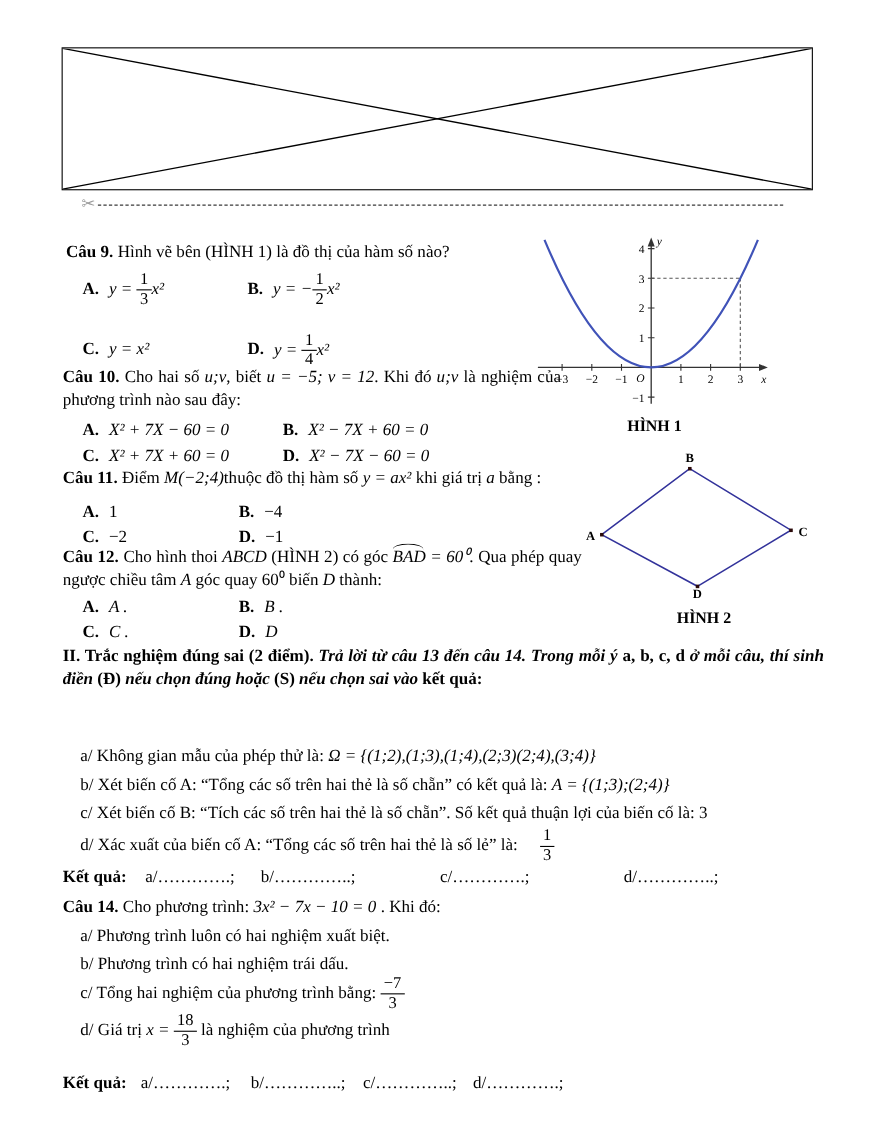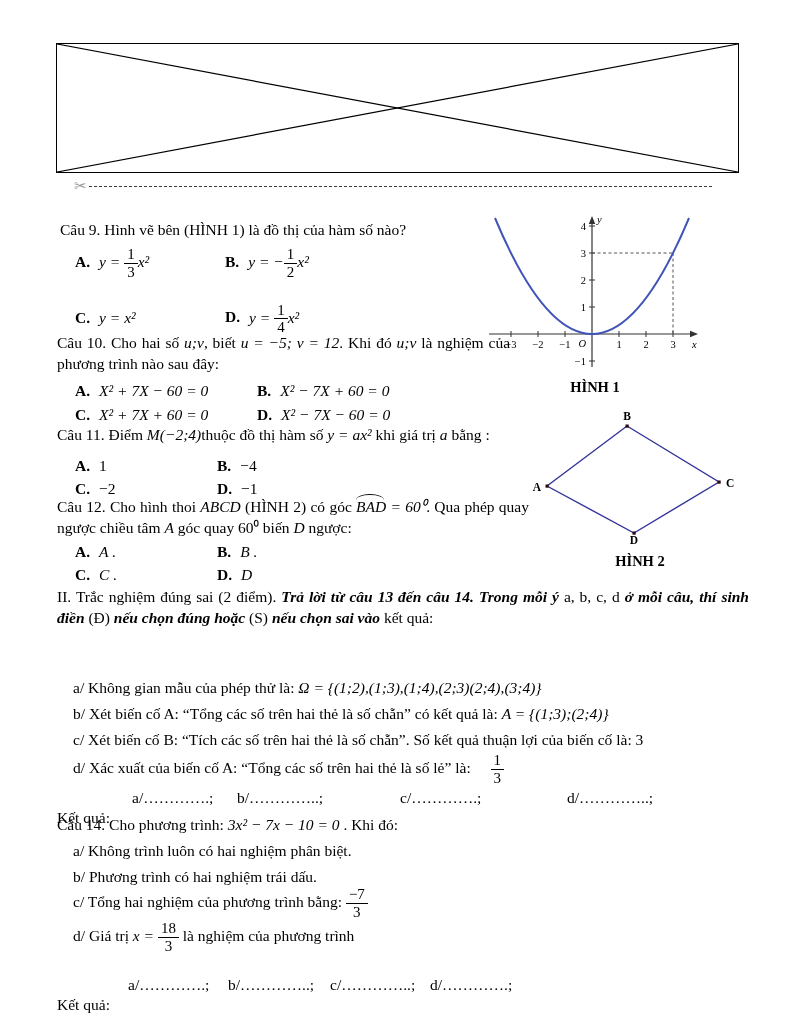--- a/index.html
+++ b/index.html
@@ -3,21 +3,21 @@
 <meta charset="utf-8">
 <style>
   html,body { margin:0; padding:0; background:#e8e8e8; }
   .page {
     position:relative; width:792px; height:1024px; background:#ffffff;
     font-family:"Liberation Serif", serif; font-size:15.5px; color:#000;
     overflow:hidden; margin:0 auto; line-height:1.35;
   }
   .abs { position:absolute; }
   p { margin:0; }
-  .b { font-weight:normal;margin-top:20px; }
+  .b { font-weight:bold; }
   .i { font-style:italic; }
   .bi { font-weight:bold; font-style:italic; }
   .just { text-align:justify; }
   .okey { font-weight:bold; margin-right:9px; }
   .opts { display:grid; padding-left:18px; align-items:center; }
   .opt { white-space:nowrap; }
   .frac { display:inline-block; text-align:center; vertical-align:middle; line-height:1.12; font-style:normal; }
   .frac > span { display:block; font-size:15px; }
   .fnum { border-bottom:1px solid #000; padding:0 3px; }
   .arc { position:relative; display:inline-block; font-style:italic; }
@@ -122,21 +122,21 @@
 
   <p class="abs" style="left:57px; top:425px; width:692px;"><span class="b">Câu 11.</span><span> Điểm </span><span class="i">M(−2;4)</span><span>thuộc đồ thị hàm số </span><span class="i">y = ax²</span><span> khi giá trị </span><span class="i">a</span><span> bằng :</span></p>
 
   <div class="abs opts" style="left:57px; top:456px; width:400px; grid-template-columns:142px auto; row-gap:2px;">
     <div class="opt"><span class="okey">A.</span><span>1</span></div>
     <div class="opt"><span class="okey">B.</span><span>−4</span></div>
     <div class="opt"><span class="okey">C.</span><span>−2</span></div>
     <div class="opt"><span class="okey">D.</span><span>−1</span></div>
   </div>
 
-  <p class="abs just" style="left:57px; top:497px; width:472px;"><span class="b">Câu 12.</span><span> Cho hình thoi </span><span class="i">ABCD</span><span> (HÌNH 2) có góc </span><span class="arc">BAD</span><span class="i"> = 60⁰</span><span>. Qua phép quay ngược chiều tâm </span><span class="i">A</span><span> góc quay 60⁰ biến </span><span class="i">D</span><span> ngược:</span></p>
+  <p class="abs just" style="left:57px; top:497px; width:472px;"><span class="b">Câu 12.</span><span> Cho hình thoi </span><span class="i">ABCD</span><span> (HÌNH 2) có góc </span><span class="arc">BAD</span><span class="i"> = 60⁰</span><span>. Qua phép quay ngược chiều tâm </span><span class="i">A</span><span> góc quay 60⁰ biến </span><span class="i">D</span><span> thành:</span></p>
 
   <div class="abs opts" style="left:57px; top:542px; width:400px; grid-template-columns:142px auto; row-gap:2px;">
     <div class="opt"><span class="okey">A.</span><span class="i">A .</span></div>
     <div class="opt"><span class="okey">B.</span><span class="i">B .</span></div>
     <div class="opt"><span class="okey">C.</span><span class="i">C .</span></div>
     <div class="opt"><span class="okey">D.</span><span class="i">D</span></div>
   </div>
 
   <div class="abs fig" style="left:532px; top:410px; width:216px;">
     <svg width="216" height="136" viewBox="0 0 216 136">
@@ -167,21 +167,21 @@
   <div class="abs results" style="left:57px; top:788px; width:694px;">
     <span class="b" style="left:0;">Kết quả:</span>
     <span style="left:75px;">a/………….;</span>
     <span style="left:180px;">b/…………..;</span>
     <span style="left:343px;">c/………….;</span>
     <span style="left:510px;">d/…………..;</span>
   </div>
 
   <p class="abs" style="left:57px; top:815px; width:694px;"><span class="b">Câu 14.</span><span> Cho phương trình: </span><span class="i">3x² − 7x − 10 = 0</span><span> . Khi đó:</span></p>
 
-  <p class="abs" style="left:73px; top:841px; width:676px;"><span>a/</span><span> Không trình luôn có hai nghiệm phân biệt.</span></p>
+  <p class="abs" style="left:73px; top:841px; width:676px;"><span>a/</span><span> Phương trình luôn có hai nghiệm xuất biệt.</span></p>
 
   <p class="abs" style="left:73px; top:867px; width:676px;"><span>b/</span><span> Phương trình có hai nghiệm trái dấu.</span></p>
 
   <p class="abs" style="left:73px; top:886px; width:676px;"><span>c/</span><span> Tổng hai nghiệm của phương trình bằng: </span><span class="frac"><span class="fnum">−7</span><span>3</span></span></p>
 
   <p class="abs" style="left:73px; top:920px; width:676px;"><span>d/</span><span> Giá trị </span><span class="i">x = </span><span class="frac"><span class="fnum">18</span><span>3</span></span><span> là nghiệm của phương trình</span></p>
 
   <div class="abs results" style="left:57px; top:953px; width:694px;">
     <span class="b" style="left:0;">Kết quả:</span>
     <span style="left:71px;">a/………….;</span>

